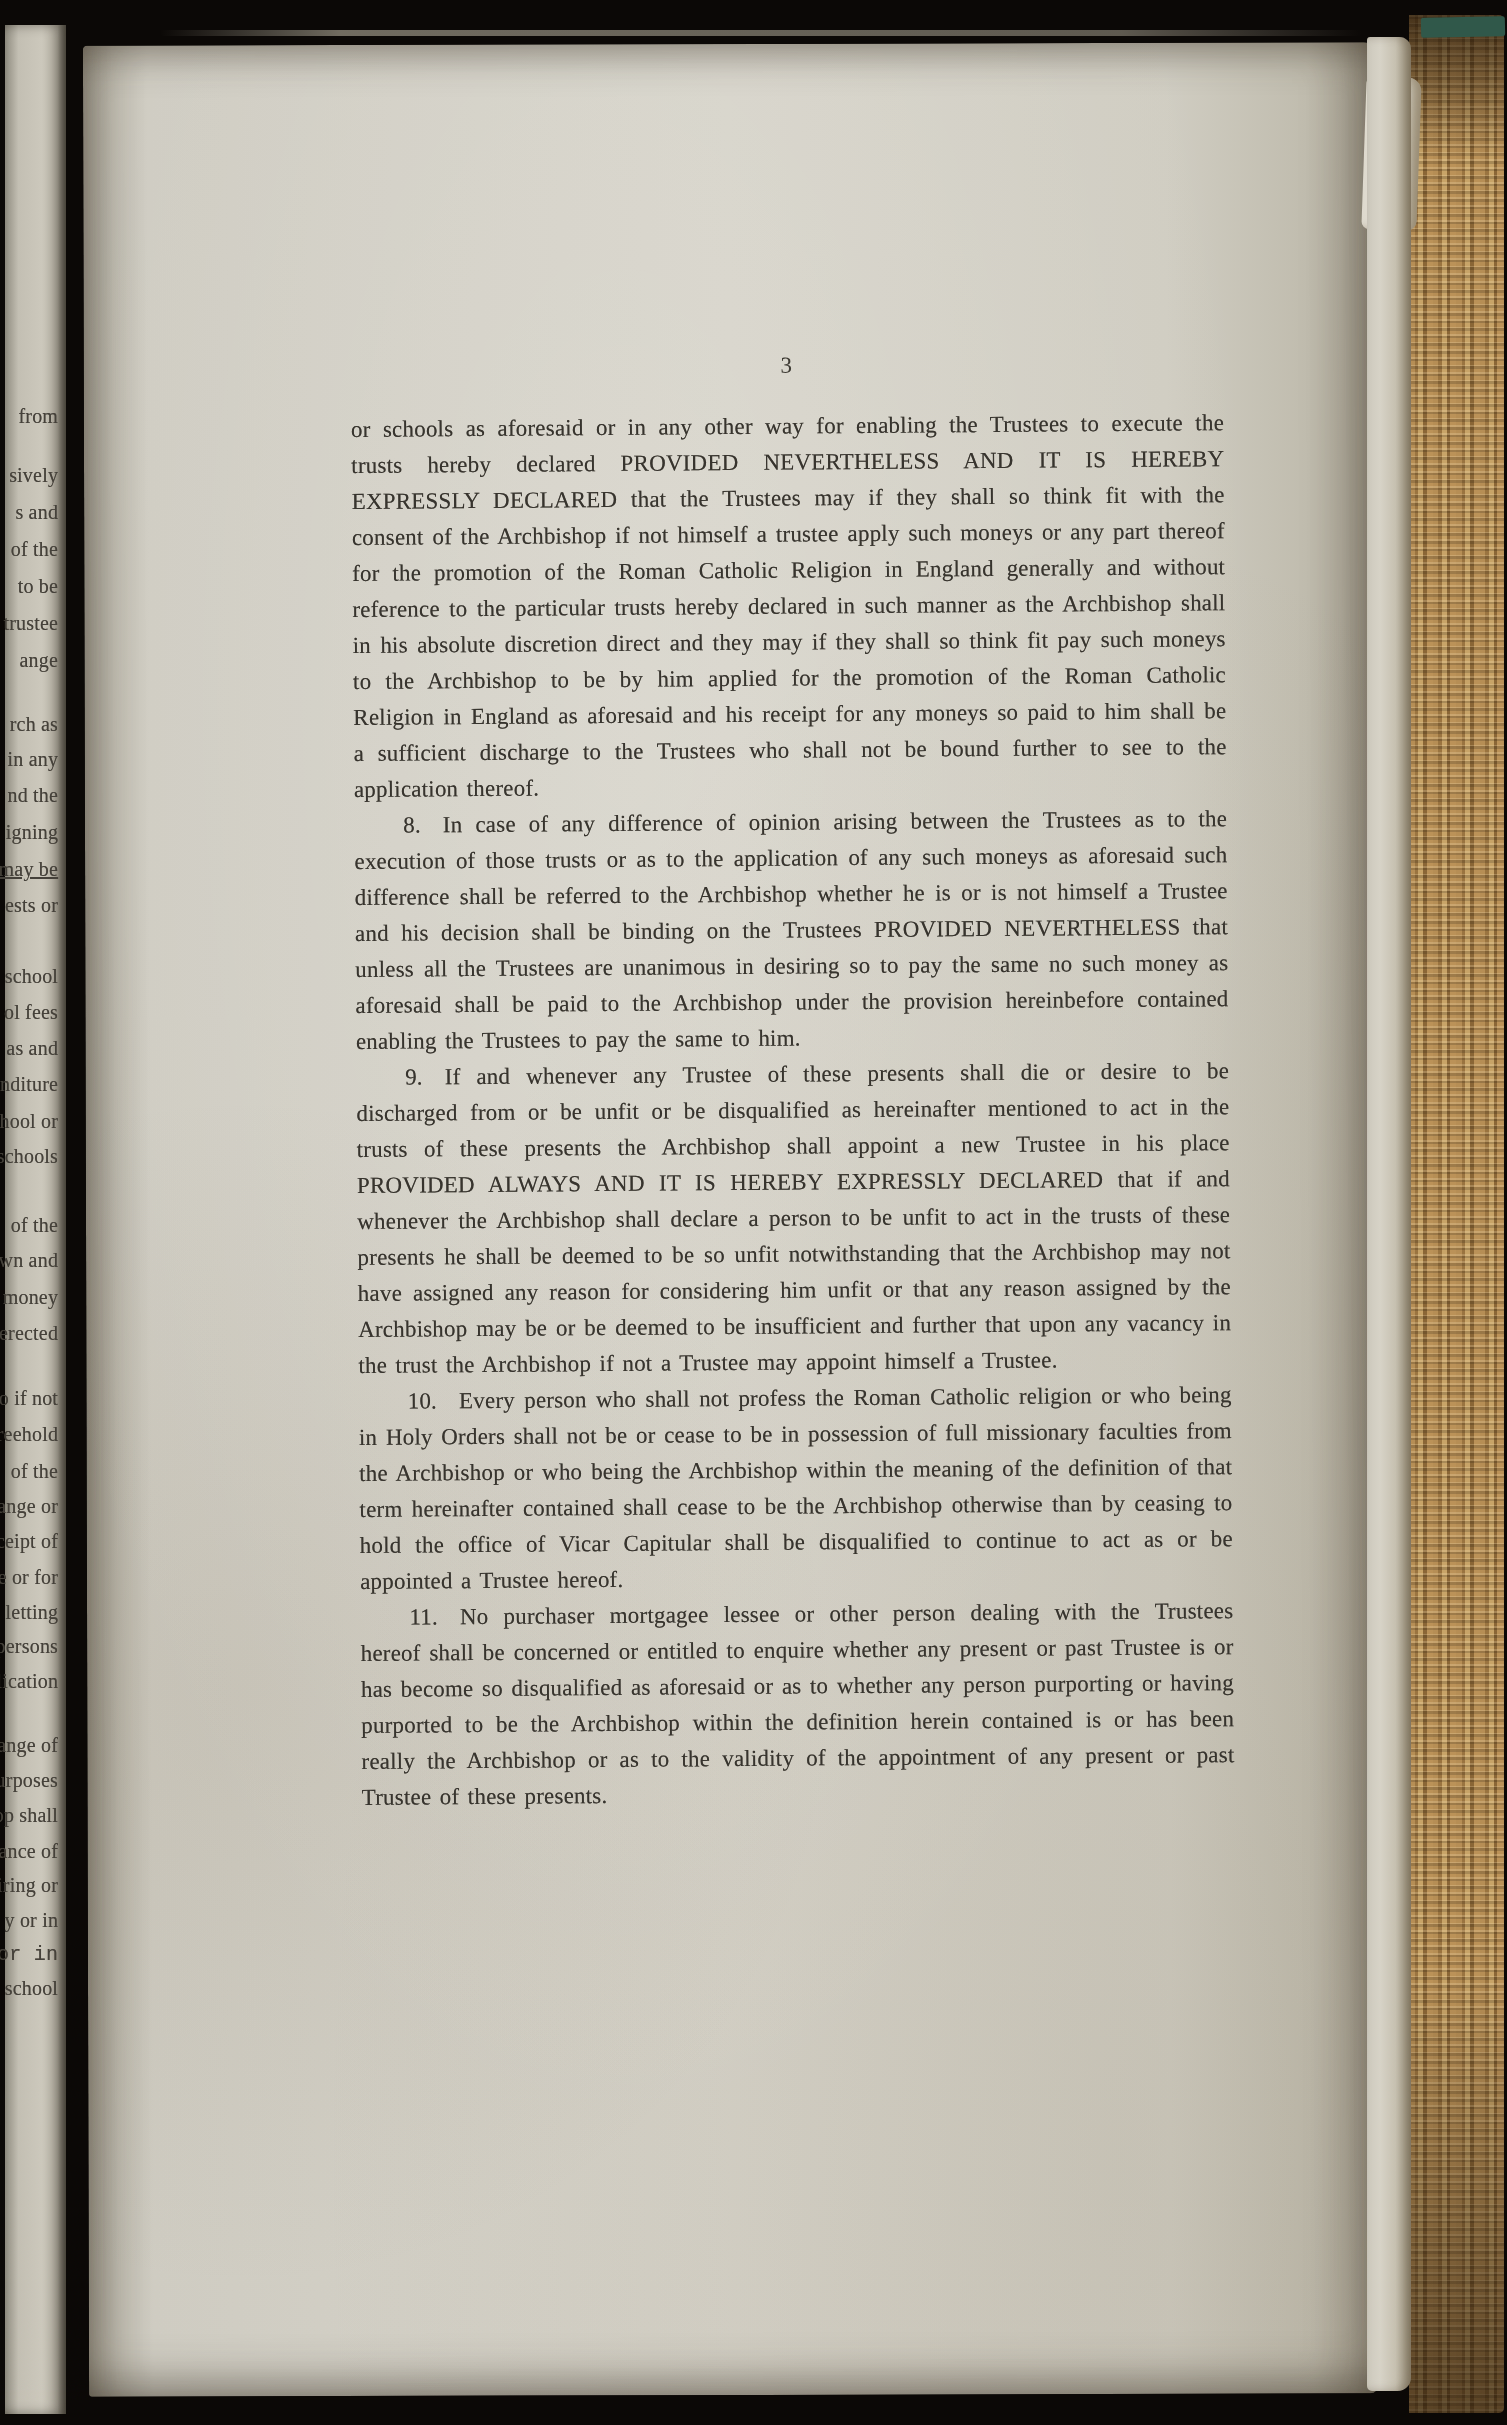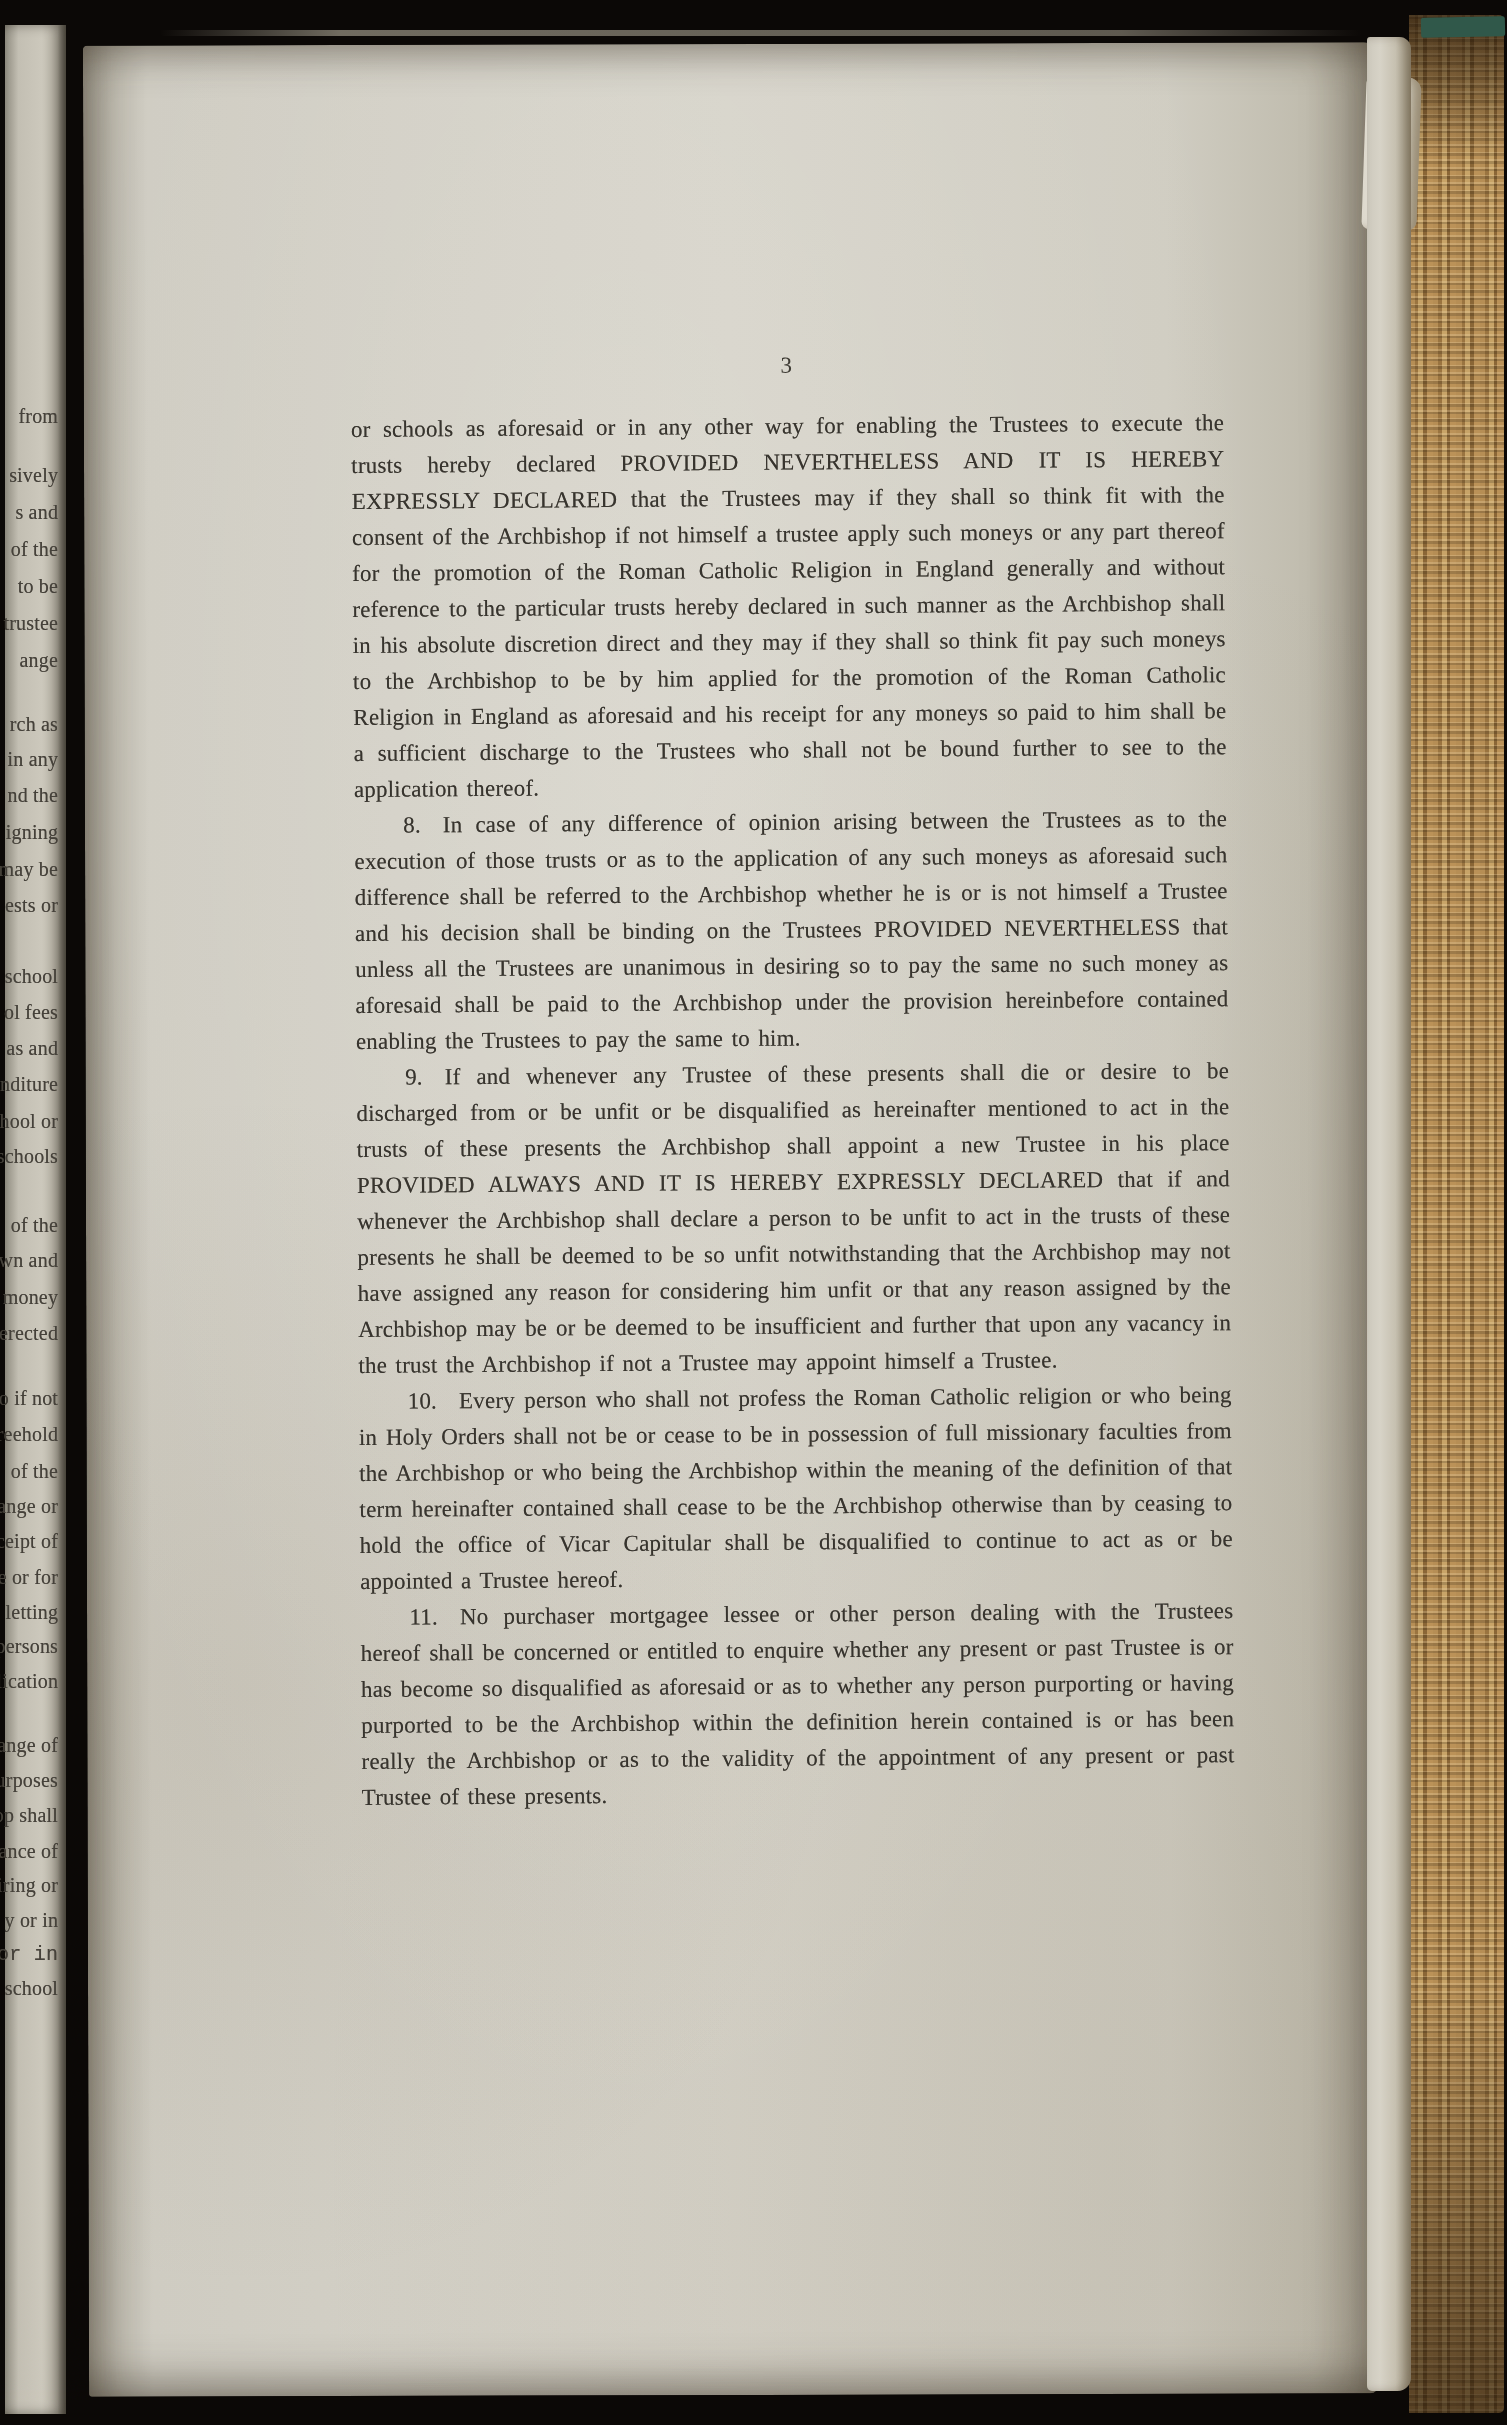--- a/index.html
+++ b/index.html
@@ -111,21 +111,21 @@
       <div class="fragment" style="top: 464px;">sively</div>
       <div class="fragment" style="top: 501px;">s and</div>
       <div class="fragment" style="top: 538px;">of the</div>
       <div class="fragment" style="top: 575px;">to be</div>
       <div class="fragment" style="top: 612px;">trustee</div>
       <div class="fragment" style="top: 649px;">ange</div>
       <div class="fragment" style="top: 713px;">rch as</div>
       <div class="fragment" style="top: 748px;">in any</div>
       <div class="fragment" style="top: 784px;">nd the</div>
       <div class="fragment" style="top: 821px;">igning</div>
-      <div class="fragment" style="top: 858px;">may be</div>
+      <div class="fragment" style="top: 858px; text-decoration: underline;">may be</div>
       <div class="fragment" style="top: 894px;">ests or</div>
       <div class="fragment" style="top: 965px;">school</div>
       <div class="fragment" style="top: 1001px;">ol fees</div>
       <div class="fragment" style="top: 1037px;">as and</div>
       <div class="fragment" style="top: 1073px;">nditure</div>
       <div class="fragment" style="top: 1110px;">hool or</div>
       <div class="fragment" style="top: 1145px;">schools</div>
       <div class="fragment" style="top: 1214px;">of the</div>
       <div class="fragment" style="top: 1249px;">wn and</div>
       <div class="fragment" style="top: 1286px;">money</div>

